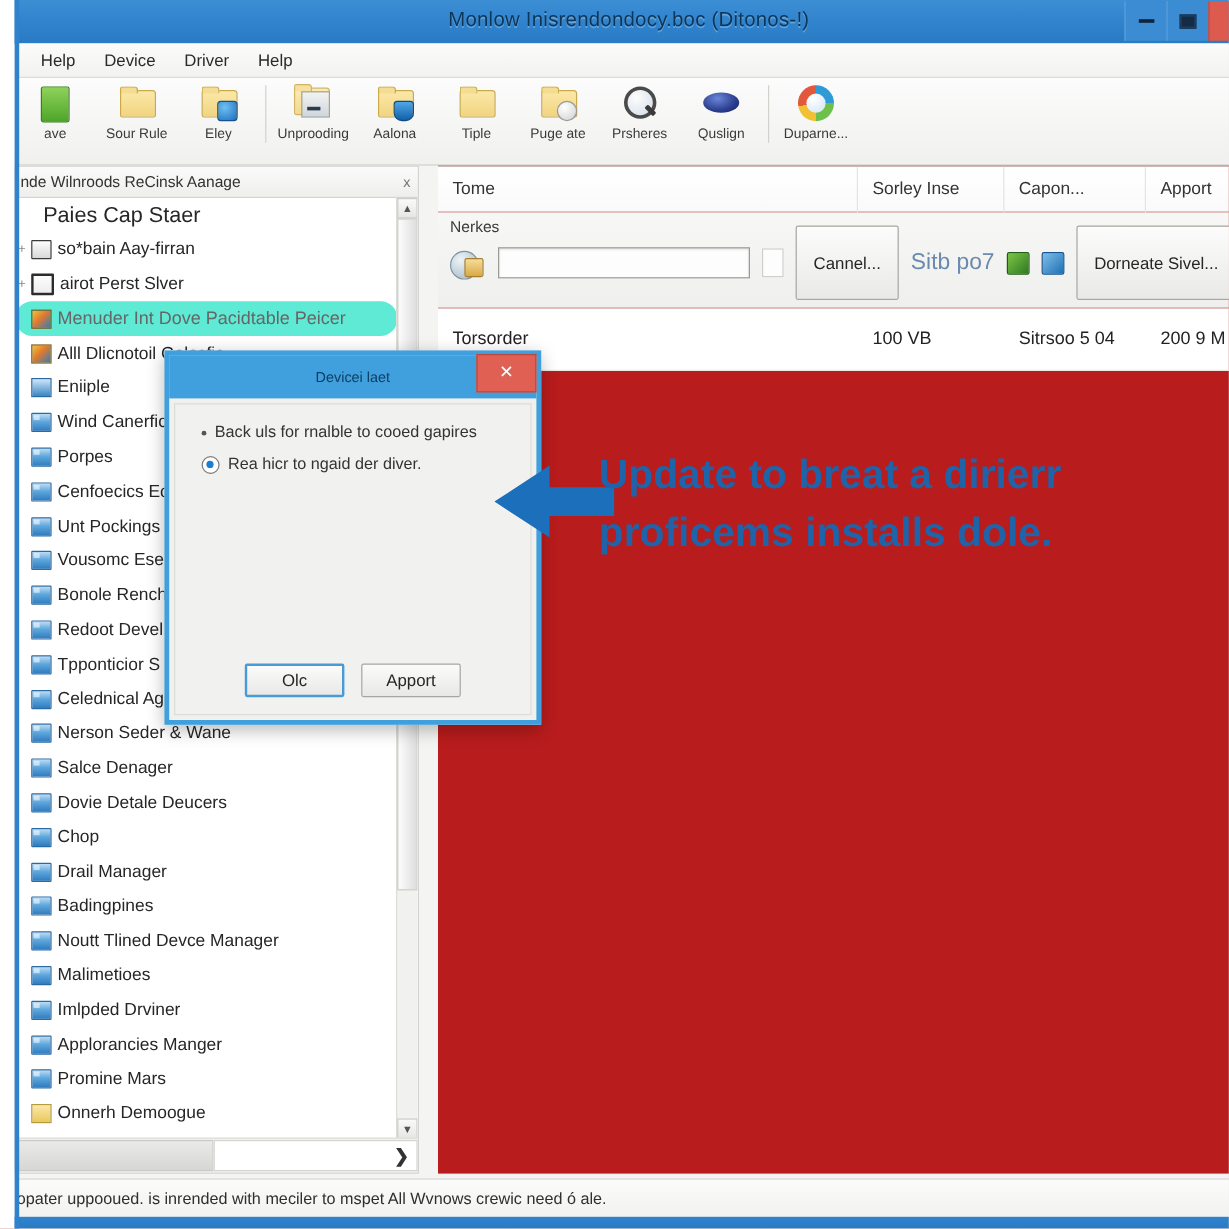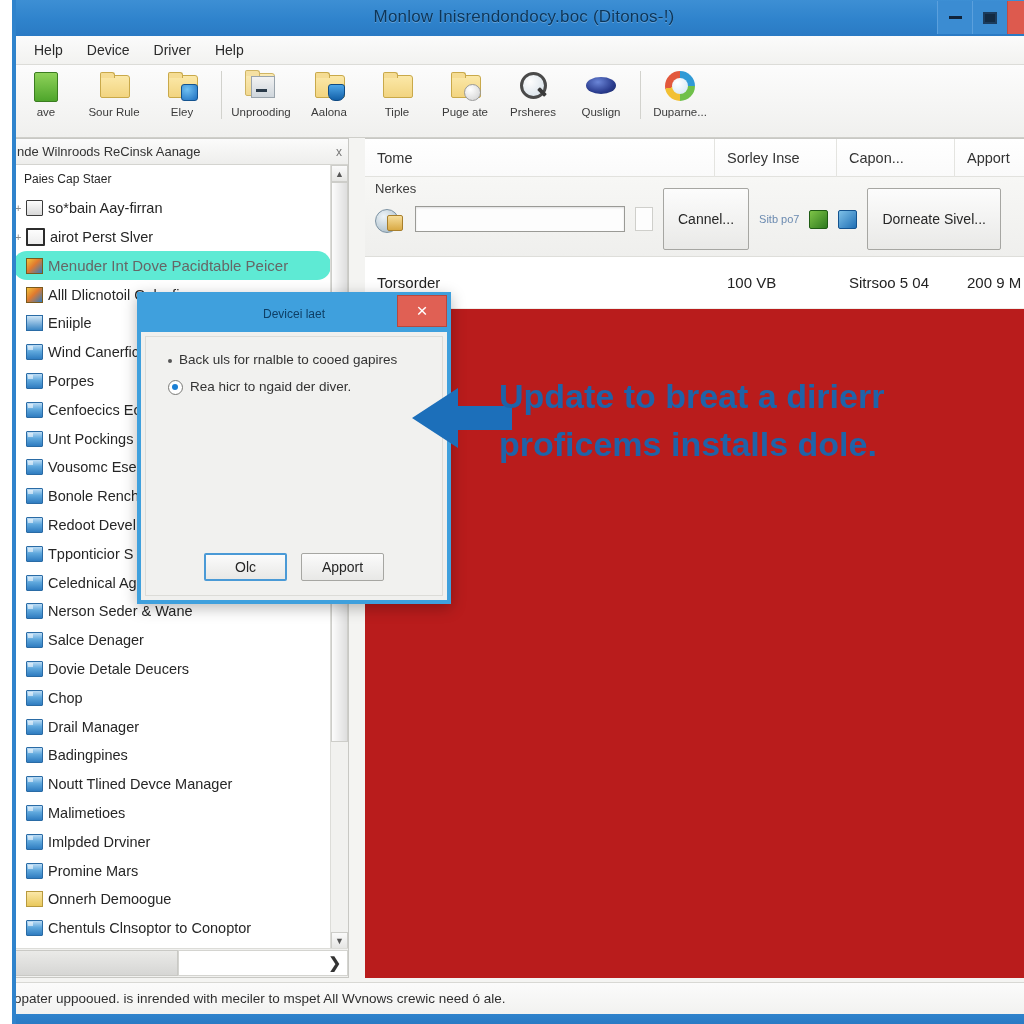--- a/index.html
+++ b/index.html
@@ -110,21 +110,21 @@
     border-bottom:1px solid #d4d4d0;display:flex;align-items:center;padding-left:4px;box-sizing:border-box;
   }
   .lp-header .t{font-size:13px;color:#333;white-space:nowrap;overflow:hidden;}
   .lp-header .x{position:absolute;right:6px;top:6px;font-size:12px;color:#777;}
   .lp-body{position:relative;height:784px;overflow:hidden;background:#fff;}
   .tree{position:absolute;left:0;top:0;right:17px;}
   .tnode{
     height:28.8px;display:flex;align-items:center;padding-left:2px;box-sizing:border-box;
     font-size:14.5px;color:#262626;white-space:nowrap;
   }
-  .tnode.root{padding-left:0px;font-size:12px;}
+  .tnode.root{padding-left:12px;font-size:18px;}
   .tnode.sel{background:#5eead4;color:#666;font-size:15px;border-radius:14px;}
   .tnode .tw{width:10px;font-size:11px;color:#888;margin-right:1px;}
   .ti{width:15px;height:14px;margin-right:5px;flex:none;position:relative;}
   .ti-comp{background:linear-gradient(180deg,#fdfdfd,#d8d8d8);border:1.5px solid #3a3a3a;border-radius:1px;}
   .ti-mon{background:linear-gradient(180deg,#fdfdfd,#ededed);border:2px solid #2c2c2c;border-radius:1px;}
   .ti-blue{background:linear-gradient(180deg,#bcdcf5 0%,#5fa8dd 45%,#2f7cc0 100%);border:1px solid #2a6ba5;border-radius:1px;}
   .ti-blue:after{content:"";position:absolute;left:1px;top:1px;width:5px;height:4px;background:rgba(255,255,255,.55);}
   .ti-multi{background:linear-gradient(135deg,#f2c33a 0%,#e07a2f 45%,#2f7cc0 100%);border:1px solid #7a5a1c;}
   .ti-net{background:linear-gradient(180deg,#cfe6f7,#3b86c4);border:1px solid #2a6ba5;}
   .ti-yellow{background:linear-gradient(180deg,#fbe8a8,#e9c85c);border:1px solid #b89a3e;}
@@ -179,21 +179,21 @@
     width:210px;height:26px;background:#fdfdfd;border:1px solid #9a9a96;
     box-shadow:inset 0 1px 2px rgba(0,0,0,.12);box-sizing:border-box;padding:2px;
   }
   .pfill{height:100%;background:linear-gradient(180deg,#3d9ae0 0%,#1a7fd4 55%,#1370c0 100%);}
   .psmall{width:18px;height:24px;background:#fdfdfd;border:1px solid #cfcfcb;box-sizing:border-box;}
   .btn{
     background:linear-gradient(180deg,#fcfcfc 0%,#e9e9e7 100%);
     border:1px solid #a6a6a2;border-radius:2px;
     font-size:14px;color:#262626;padding:22px 14px;white-space:nowrap;
   }
-  .pct{font-size:11px;color:#6b8ab0;white-space:nowrap;}
+  .pct{font-size:19px;color:#6b8ab0;white-space:nowrap;}
   .mini-ico{width:17px;height:17px;border-radius:2px;}
   .mi-green{background:linear-gradient(135deg,#7ec447,#2e7a1f);border:1px solid #1f5c14;}
   .mi-blue{background:linear-gradient(135deg,#7ec0e8,#1f6fb5);border:1px solid #14538f;}
 
   .drow{
     height:52px;display:flex;align-items:center;border-bottom:1px solid #eeeeea;box-sizing:border-box;
     background:#fff;
   }
   .dcell{font-size:15px;color:#232323;padding-left:12px;box-sizing:border-box;white-space:nowrap;overflow:hidden;}
 
@@ -474,20 +474,25 @@
           </div>
           <div class="tnode">
             <span class="tw"></span>
             <span class="ti ti-blue"></span>
             <span>Malimetioes</span>
           </div>
           <div class="tnode">
             <span class="tw"></span>
             <span class="ti ti-blue"></span>
             <span>Imlpded Drviner</span>
+          </div>
+          <div class="tnode">
+            <span class="tw"></span>
+            <span class="ti ti-blue"></span>
+            <span>Applorancies Manger</span>
           </div>
           <div class="tnode">
             <span class="tw"></span>
             <span class="ti ti-blue"></span>
             <span>Promine Mars</span>
           </div>
           <div class="tnode">
             <span class="tw"></span>
             <span class="ti ti-yellow"></span>
             <span>Onnerh Demoogue</span>

